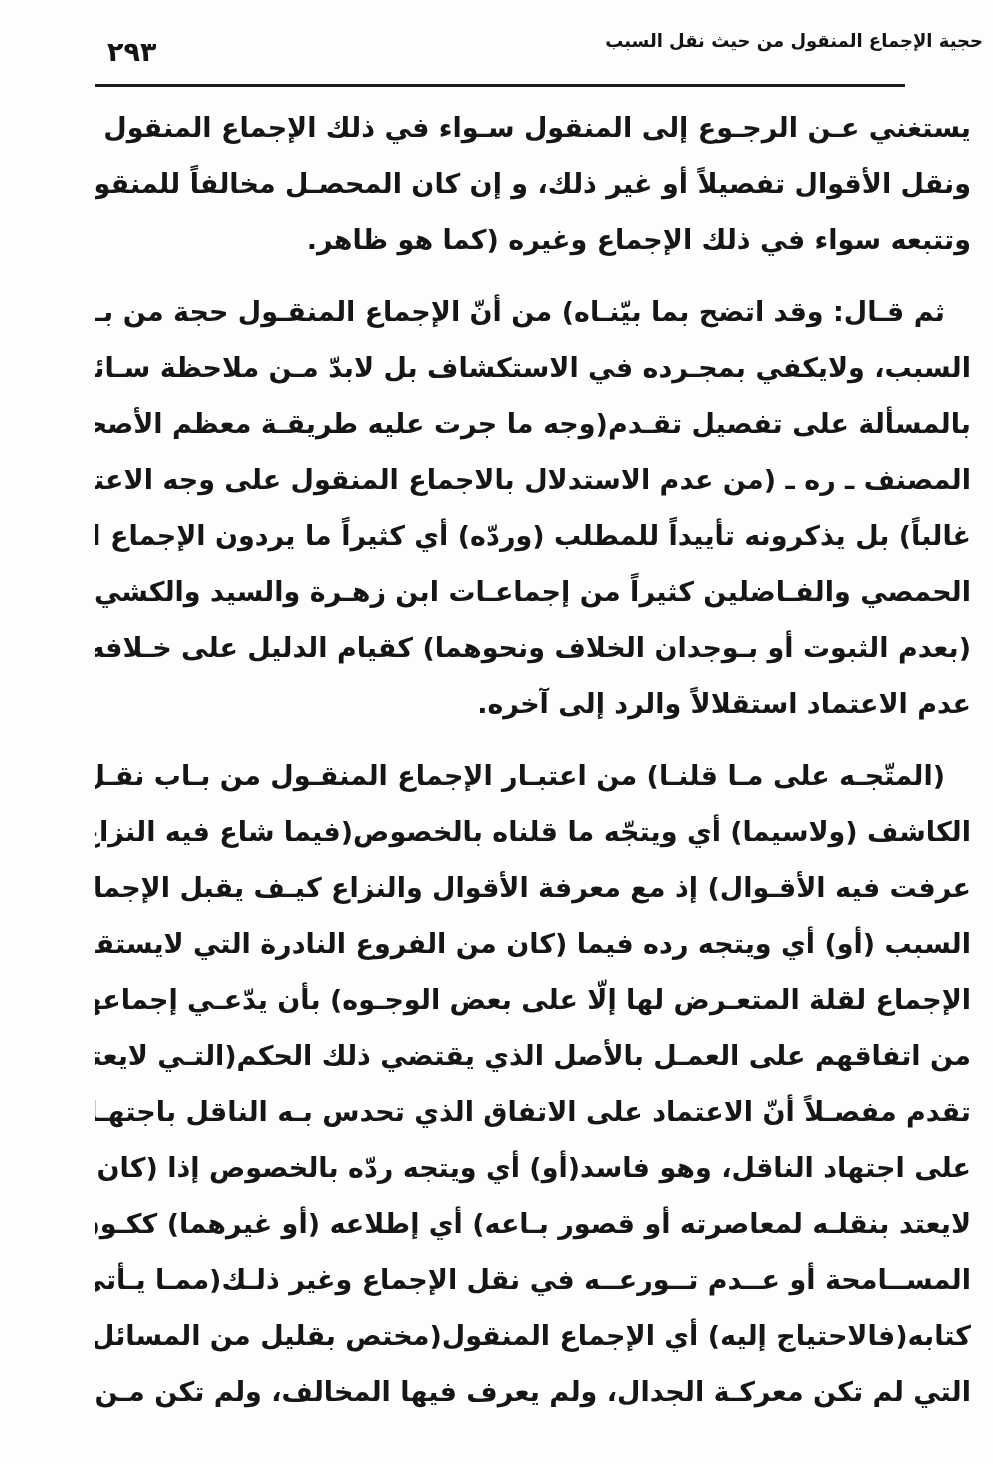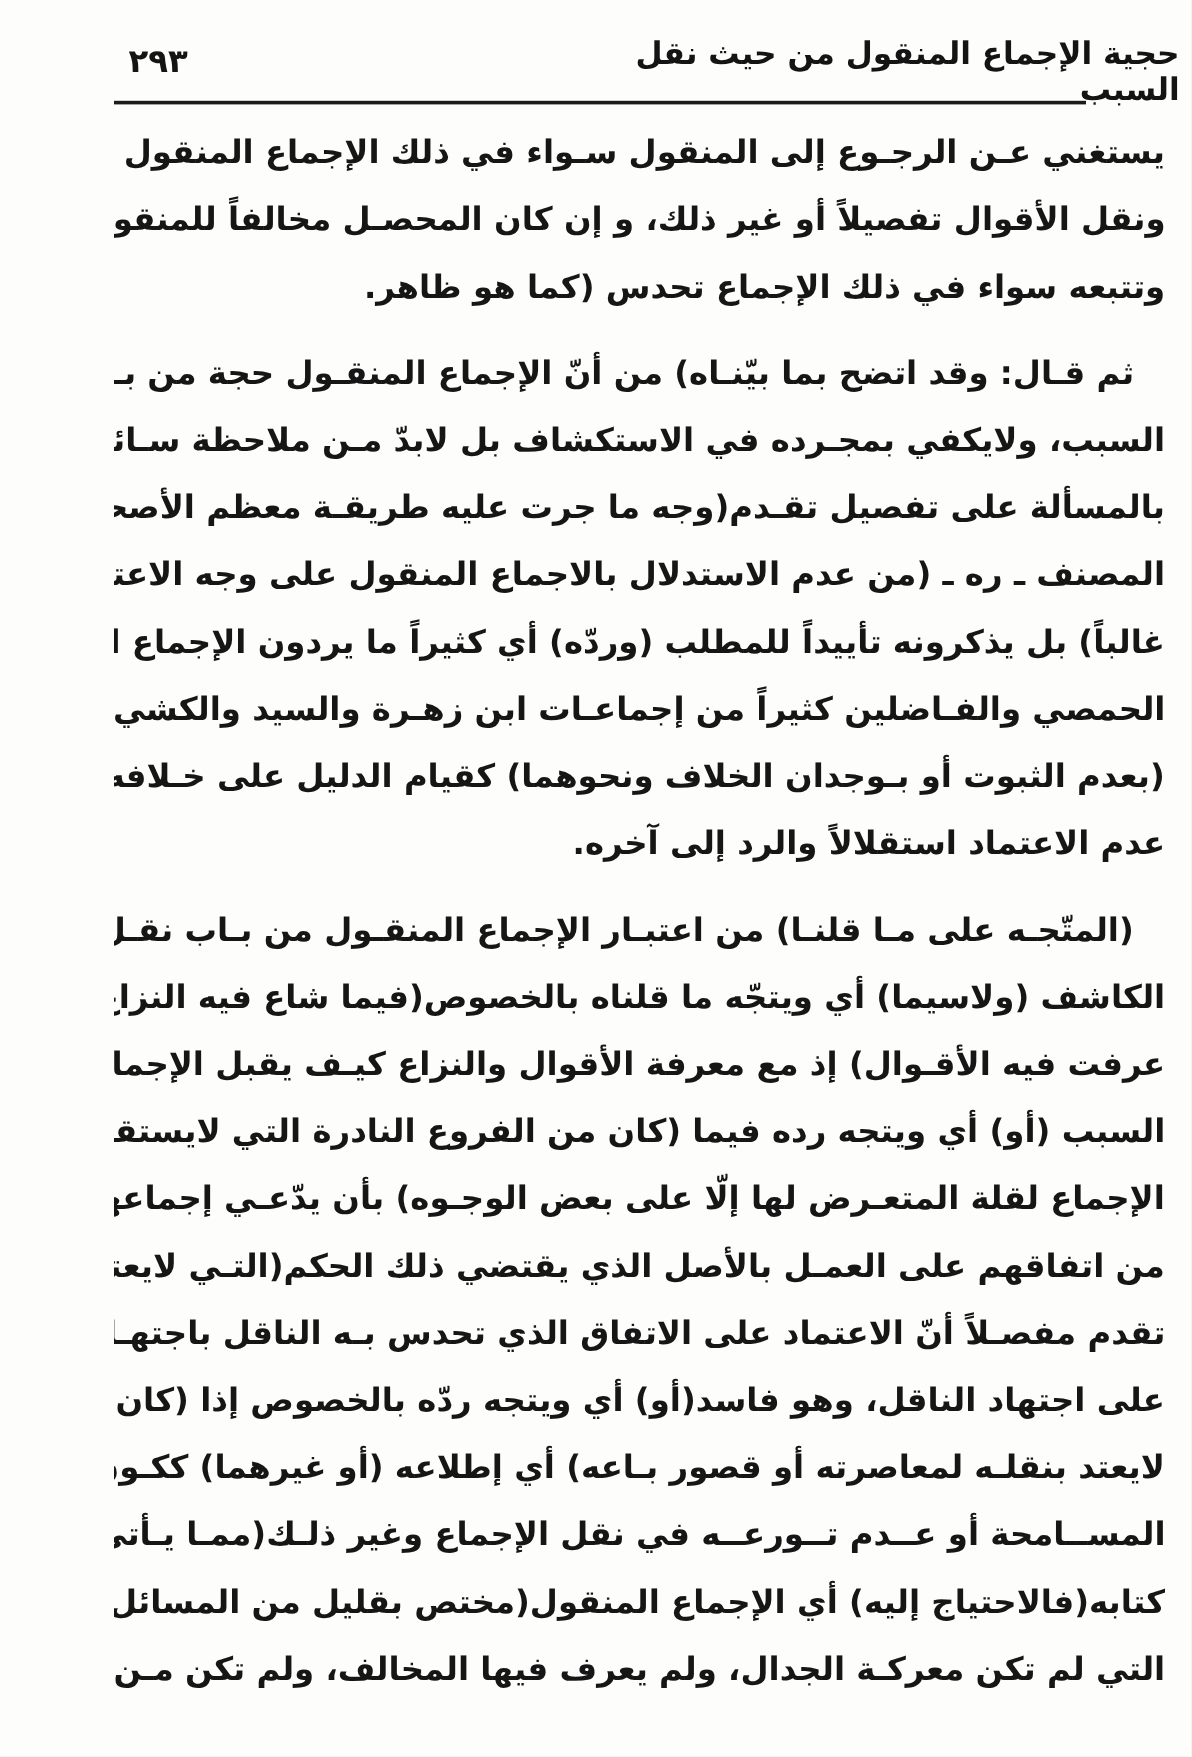--- a/index.html
+++ b/index.html
@@ -18,21 +18,21 @@
     overflow: hidden;
   }
   
   .header-title {
     position: absolute;
     top: 30px;
     right: 10px;
     width: 500px;
     direction: rtl;
     text-align: right;
-    font-size: 26px;
+    font-size: 18px;
     font-weight: bold;
     letter-spacing: 0;
     color: #141414;
   }
   .page-number {
     position: absolute;
     top: 36px;
     left: 107px;
     font-size: 27px;
     font-weight: bold;
@@ -92,21 +92,21 @@
 
   <div class="page-number">٢٩٣</div>
 
   <div class="header-rule"></div>
 
   <div class="text-block">
 
     <div class="para">
       <div class="line jl">يستغني عـن الرجـوع إلى المنقول سـواء في ذلك الإجماع المنقول والشهـرة المنقولـة</div>
       <div class="line jl">ونقل الأقوال تفصيلاً أو غير ذلك، و إن كان المحصـل مخالفاً للمنقول فيتبع نظره</div>
-      <div class="line last">وتتبعه سواء في ذلك الإجماع تحدس (كما هو ظاهر.</div>
+      <div class="line last">وتتبعه سواء في ذلك الإجماع وغيره (كما هو ظاهر.</div>
     </div>
 
     <div class="para">
       <div class="line first">ثم قـال: وقد اتضح بما بيّنـاه) من أنّ الإجماع المنقـول حجة من بـاب نقل</div>
       <div class="line jl">السبب، ولايكفي بمجـرده في الاستكشاف بل لابدّ مـن ملاحظة سـائر ما يتعلّق</div>
       <div class="line jl">بالمسألة على تفصيل تقـدم(وجه ما جرت عليه طريقـة معظم الأصحاب) ومنهم</div>
       <div class="line jl">المصنف ـ ره ـ (من عدم الاستدلال بالاجماع المنقول على وجه الاعتماد والاستقلال</div>
       <div class="line jl">غالباً) بل يذكرونه تأييداً للمطلب (وردّه) أي كثيراً ما يردون الإجماع المنقول كما رد</div>
       <div class="line jl">الحمصي والفـاضلين كثيراً من إجماعـات ابن زهـرة والسيد والكشي وابـن إدريس</div>
       <div class="line jl">(بعدم الثبوت أو بـوجدان الخلاف ونحوهما) كقيام الدليل على خـلافه(فإنّه) أي</div>

